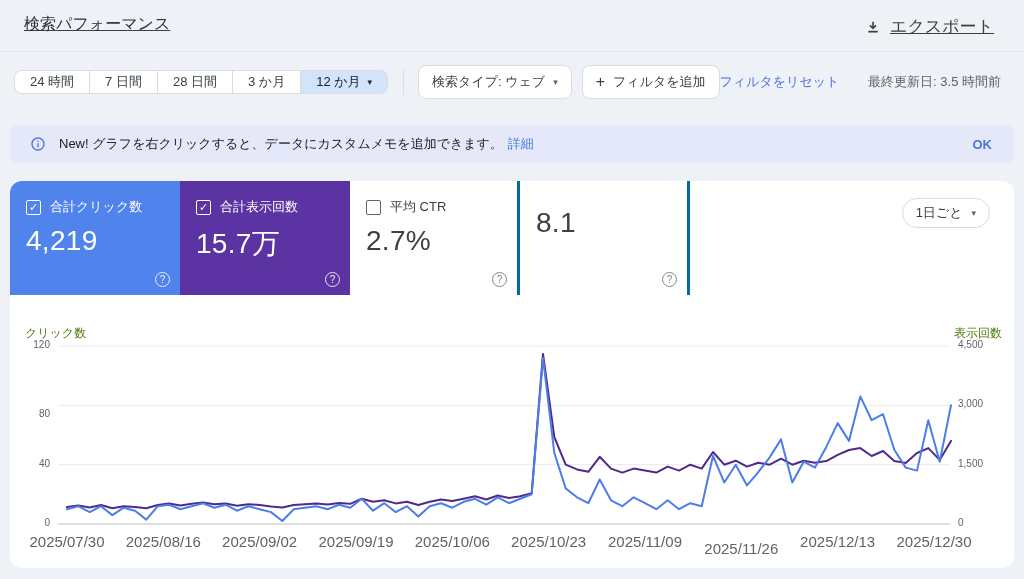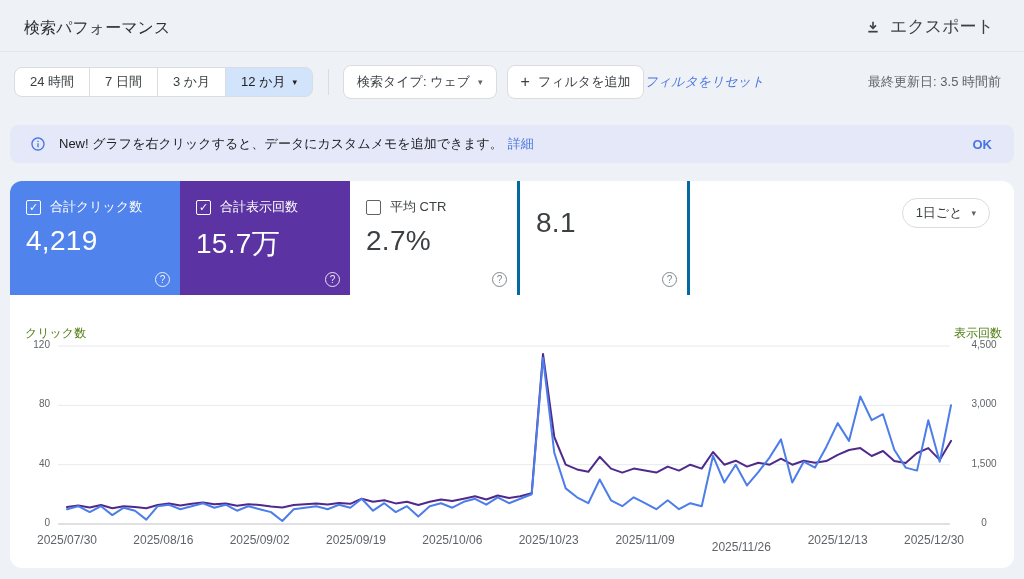--- a/index.html
+++ b/index.html
@@ -7,58 +7,59 @@
   body {
     width:1024px; height:579px;
     background:#eef1f5;
     font-family:"Liberation Sans", sans-serif;
     color:#3c4043;
     overflow:hidden;
     position:relative;
   }
   
   .header {
-    display:flex; justify-content:space-between; align-items:flex-end;
+    display:flex; justify-content:space-between; align-items:flex-start;
     padding:14px 24px 12px 24px;
     border-bottom:1px solid #e3e6ea;
+    text-decoration:underline;
   }
   .page-title { font-size:16px; color:#2b2f36; }
   .export-btn {
     display:flex; align-items:center; gap:9px;
     font-size:17px; color:#3c4043; cursor:pointer; background:none; border:none;
     font-family:inherit;
   }
   
   .toolbar {
     display:flex; align-items:center;
     margin:13px 14px 0 14px; height:34px;
   }
   .tab-group { display:flex; }
   .date-tab {
-    padding:1px 15px; height:30px; line-height:32px;
+    padding:1px 15px; height:24px; line-height:32px;
     border:1px solid #dadce0; background:#fff;
     font-size:13px; color:#3c4043; cursor:pointer;
     margin-left:-1px; white-space:nowrap;
     display:flex; align-items:center; gap:7px;
   }
   .date-tab:first-child { border-radius:8px 0 0 8px; margin-left:0; }
   .date-tab:last-child  { border-radius:0 8px 8px 0; }
   .date-tab.selected { background:#d2e3fc; color:#202124; }
   .v-sep { width:1px; height:26px; background:#dadce0; margin:0 14px 0 15px; }
   .tool-btn {
     display:flex; align-items:center; gap:8px;
     padding:0 13px; height:34px;
     border:1px solid #dadce0; border-radius:8px; background:#fff;
     font-size:13px; color:#3c4043; cursor:pointer; font-family:inherit;
     white-space:nowrap;
   }
   .tool-btn + .tool-btn { margin-left:10px; }
   .plus-glyph { font-size:16px; color:#3c4043; line-height:1; }
   .link { color:#4a75e0; font-size:13px; cursor:pointer; text-decoration:none; white-space:nowrap; }
-  .reset-link { margin-left:0;font-style:italic; }
+  .reset-link { margin-left:0; }
   .toolbar-spacer { flex:1; }
   .last-updated { font-size:13px; color:#5f6368; margin-right:9px; white-space:nowrap; }
   .caret { font-size:9px; color:#5f6368; line-height:1; }
   .date-tab.selected .caret { color:#202124; }
   
   .banner {
     margin:26px 10px 0 10px; height:38px;
     background:#e4e8f9; border-radius:8px;
     display:flex; align-items:center; padding:0 22px 0 20px;
     font-size:13px; color:#202124;
@@ -104,22 +105,22 @@
     display:flex; align-items:center; gap:9px; padding:8px 13px;
     font-size:13px; color:#3c4043; cursor:pointer; font-family:inherit;
   }
   
   .chart { position:absolute; left:0; top:130px; width:1004px; height:257px; }
   .axis-title { position:absolute; top:14px; font-size:12px; color:#4d7c0f; }
   .axis-title.left { left:15px; }
   .axis-title.right { right:12px; }
   .tick-label { position:absolute; font-size:10px; color:#5f6368; }
   .tick-label.left { left:0; width:40px; text-align:right; }
-  .tick-label.right { left:948px; width:52px; text-align:center; }
-  .x-label { position:absolute; top:222px; width:84px; text-align:center; font-size:12px; color:#5f6368; }
+  .tick-label.right { left:948px; width:52px; text-align:left; }
+  .x-label { position:absolute; top:222px; width:84px; text-align:center; font-size:15px; color:#5f6368; }
   .chart svg { position:absolute; left:0; top:0; }
 </style>
 </head>
 <body>
 
 <div class="header">
   <div class="page-title">検索パフォーマンス</div>
   <button class="export-btn">
     <span style="display:flex;">
       <svg width="16" height="16" viewBox="0 0 24 24">
@@ -134,20 +135,23 @@
 
 <div class="toolbar">
   <div class="tab-group">
     <div class="date-tab">
         <span>24 時間</span>
       </div>
     <div class="date-tab">
         <span>7 日間</span>
       </div>
     <div class="date-tab">
+        <span>28 日間</span>
+      </div>
+    <div class="date-tab">
         <span>3 か月</span>
       </div>
     <div class="date-tab selected">
       <span>12 か月</span>
       <span class="caret">▾</span>
     </div>
   </div>
   <div class="v-sep"></div>
   <button class="tool-btn">
     <span>検索タイプ: ウェブ</span>
@@ -216,21 +220,21 @@
     <span class="caret">▾</span>
   </button>
 
   <div class="chart" id="chart">
     <div class="axis-title left">クリック数</div>
     <div class="axis-title right">表示回数</div>
   <div class="tick-label left" style="top: 206px;">0</div>
       <div class="tick-label right" style="top: 206px;">0</div>
       <div class="tick-label left" style="top: 146.667px;">40</div>
       <div class="tick-label right" style="top: 146.667px;">1,500</div>
-      <div class="tick-label left" style="top: 87px; text-align: right;">80</div>
+      <div class="tick-label left" style="top: 97px; text-align: right;">80</div>
       <div class="tick-label right" style="top: 87.3333px;">3,000</div>
       <div class="tick-label left" style="top: 28px;">120</div>
       <div class="tick-label right" style="top: 28px;">4,500</div>
       <svg width="1004" height="257">
         <line x1="48" x2="940" y1="213" y2="213" stroke="#bdc1c6" stroke-width="1"></line>
         <line x1="48" x2="940" y1="153.66666666666669" y2="153.66666666666669" stroke="#e9eaee" stroke-width="1"></line>
         <line x1="48" x2="940" y1="94.33333333333334" y2="94.33333333333334" stroke="#e9eaee" stroke-width="1"></line>
         <line x1="48" x2="940" y1="35" y2="35" stroke="#e9eaee" stroke-width="1"></line>
         <polyline points="57.0,196.0 68.3,194.4 79.7,196.4 91.0,194.0 102.3,197.2 113.7,195.2 125.0,196.0 136.3,197.2 147.7,194.0 159.0,192.4 170.3,194.4 181.7,192.8 193.0,191.6 204.3,193.2 215.7,192.4 227.0,194.8 238.3,193.2 249.7,194.0 261.0,195.6 272.3,196.4 283.7,194.0 295.0,193.2 306.3,192.4 317.7,193.6 329.0,192.0 340.3,192.8 351.7,187.7 363.0,190.8 374.3,189.3 385.7,192.4 397.0,190.8 408.3,194.0 419.7,190.8 431.0,188.5 442.3,190.1 453.7,187.7 465.0,185.3 476.3,188.5 487.7,184.5 499.0,186.9 510.3,185.3 521.7,182.1 533.0,42.9 544.3,126.0 555.7,153.7 567.0,158.4 578.3,160.8 589.7,145.8 601.0,157.6 612.3,161.6 623.7,157.6 635.0,159.6 646.3,161.6 657.7,155.6 669.0,159.6 680.3,153.7 691.7,157.6 703.0,141.0 714.3,153.7 725.7,149.7 737.0,155.6 748.3,151.7 759.7,153.7 771.0,147.7 782.3,153.7 793.7,149.7 805.0,151.7 816.3,150.1 827.7,143.8 839.0,139.0 850.3,137.1 861.7,145.0 873.0,140.0 884.3,150.1 895.7,152.1 907.0,142.0 918.3,137.1 929.7,148.9 941.0,129.9" fill="none" stroke="#4f2a8c" stroke-width="2" stroke-linejoin="round" stroke-linecap="round"></polyline>
         <polyline points="57.0,198.2 68.3,195.2 79.7,201.1 91.0,195.2 102.3,204.1 113.7,196.7 125.0,199.7 136.3,208.6 147.7,195.2 159.0,193.7 170.3,198.2 181.7,195.2 193.0,192.2 204.3,196.7 215.7,193.7 227.0,199.7 238.3,195.2 249.7,198.2 261.0,201.1 272.3,210.0 283.7,198.2 295.0,196.7 306.3,195.2 317.7,198.2 329.0,193.7 340.3,196.7 351.7,187.8 363.0,199.7 374.3,192.2 385.7,201.1 397.0,195.2 408.3,205.6 419.7,195.2 431.0,192.2 442.3,196.7 453.7,190.8 465.0,187.8 476.3,193.7 487.7,186.3 499.0,192.2 510.3,187.8 521.7,183.3 533.0,46.9 544.3,141.8 555.7,177.4 567.0,186.3 578.3,192.2 589.7,168.5 601.0,189.3 612.3,195.2 623.7,186.3 635.0,192.2 646.3,198.2 657.7,189.3 669.0,198.2 680.3,192.2 691.7,195.2 703.0,144.8 714.3,171.5 725.7,153.7 737.0,174.4 748.3,161.1 759.7,146.3 771.0,128.4 782.3,171.5 793.7,150.7 805.0,156.6 816.3,135.9 827.7,112.1 839.0,129.9 850.3,85.4 861.7,109.2 873.0,103.2 884.3,138.8 895.7,156.6 907.0,159.6 918.3,109.2 929.7,150.7 941.0,94.3" fill="none" stroke="#4c7de8" stroke-width="2" stroke-linejoin="round" stroke-linecap="round"></polyline>

